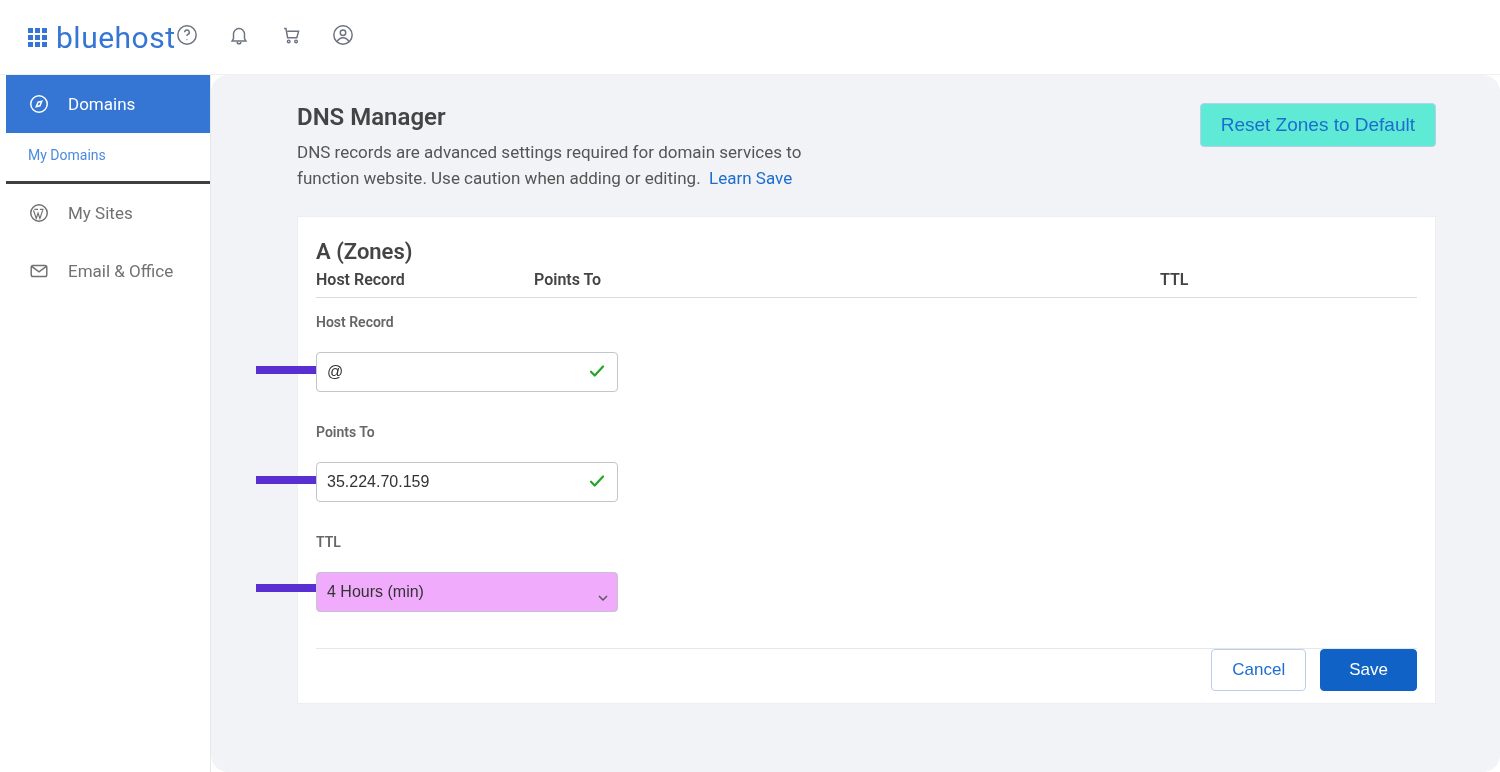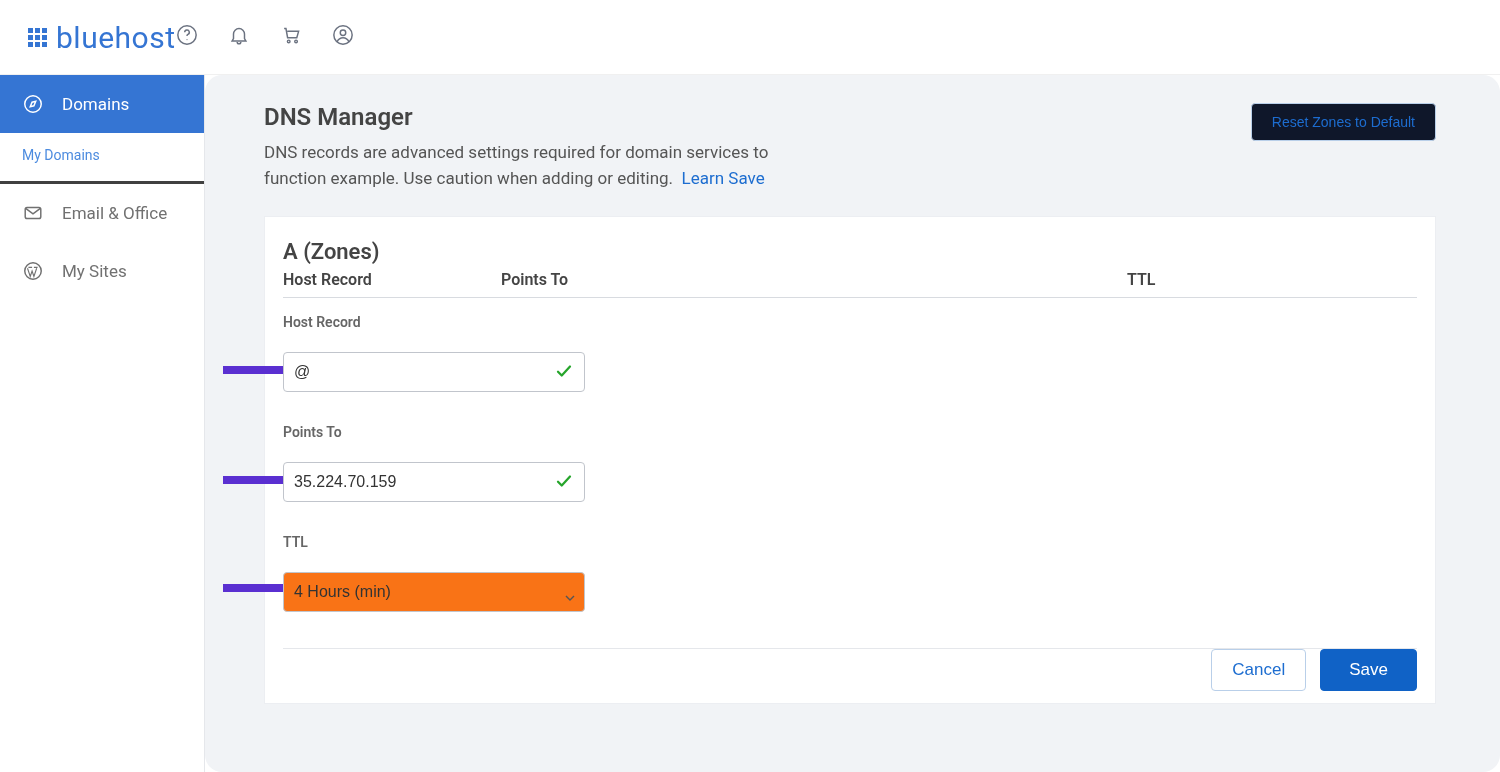--- a/index.html
+++ b/index.html
@@ -8,41 +8,41 @@
   .app { width:1500px; height:772px; display:flex; flex-direction:column; }
   
   .topbar { height:75px; display:flex; align-items:center; justify-content:flex-start; padding:0 28px 0 28px; border-bottom:1px solid #f0f0f0; }
   .brand { display:flex; align-items:center; gap:10px; }
   .brand-grid { width:18px; height:18px; display:grid; grid-template-columns:repeat(3,5px); grid-template-rows:repeat(3,5px); gap:2px; }
   .brand-grid span { background:#3575d3; display:block; width:5px; height:5px; }
   .brand-name { font-size:30px; color:#3575d3; font-weight:400; letter-spacing:0.5px; }
   .top-icons { display:flex; align-items:center; gap:30px; color:#6b7280; }
   .top-icons svg { width:22px; height:22px; stroke:#6b7280; fill:none; stroke-width:1.6; }
   
-  .shell { flex:1; display:flex; min-height:0; }
+  .shell { flex:1; display:flex; min-height:0;margin-left:6px; }
   .sidebar { width:205px; background:#fff; border-right:1px solid #e5e7eb; display:flex; flex-direction:column; }
   .side-item { display:flex; align-items:center; gap:18px; padding:18px 22px; font-size:17px; color:#717171; cursor:pointer; }
   .side-item.active { background:#3575d3; color:#fff; }
   .side-item svg { width:22px; height:22px; }
   .side-sub { font-size:14px; color:#4c8bdf; padding:14px 22px 18px; border-bottom:3px solid #404040; }
-  .main { flex:1; background:#f1f3f6; padding:28px 64px 28px 59px; position:relative; overflow:auto;border-radius:17px; }
+  .main { flex:1; background:#f1f3f6; padding:28px 64px 28px 86px; position:relative; overflow:auto;border-radius:17px; }
   .page-head { display:flex; justify-content:space-between; align-items:flex-start; margin-bottom:24px; gap:40px;}
   .page-title { font-size:24px; color:#444; font-weight:600; margin-bottom:8px; }
   .page-desc { font-size:17px; color:#555; line-height:1.55; max-width:560px; }
   .page-desc a { color:#1d6dd0; text-decoration:none; }
-  .btn-outline { border:1px solid #b9cfe9; color:#1d6dd0; background:#0f172a; padding:10px 20px; font-size:14px; border-radius:4px; cursor:pointer; white-space:nowrap;}
+  .btn-outline { border:1px solid #b9cfe9; color:#1d6dd0; background:#5eead4; padding:10px 20px; font-size:19px; border-radius:4px; cursor:pointer; white-space:nowrap;}
   .card { background:#fff; padding:22px 18px 8px; border:1px solid #eceef2; }
   .card-title { font-size:22px; font-weight:600; color:#444; margin-bottom:6px; }
   .card-desc { font-size:17px; color:#555; line-height:1.5; max-width:540px; margin-bottom:20px;}
   .tbl-head { display:grid; grid-template-columns:218px 626px 1fr; font-size:16px; font-weight:600; color:#444; padding-bottom:8px; border-bottom:1px solid #d8dbe0;}
   .form-block { margin-top:16px; }
   .field-label { font-size:14px; color:#666; font-weight:600; margin-bottom:22px; display:block;}
   .field-wrap { position:relative; width:302px; }
   .field-wrap input, .field-wrap select { width:100%; height:40px; border:1px solid #c1c5cc; border-radius:4px; padding:0 36px 0 10px; font-size:16px; color:#333; background:#fff; }
-  .field-wrap select { appearance:none; -webkit-appearance:none; background:#f97316; padding-right:28px;}
+  .field-wrap select { appearance:none; -webkit-appearance:none; background:#f0abfc; padding-right:28px;}
   .check-icon { position:absolute; right:12px; top:10px; color:#26a52b; }
   .chev { position:absolute; right:10px; top:16px; pointer-events:none; }
   .form-actions { display:flex; justify-content:flex-end; gap:14px; margin-top:36px; border-top:1px solid #e5e7eb; padding-top:0; padding-bottom:0;}
   .form-actions-inner { display:flex; gap:14px; padding-bottom:4px;}
   .btn-primary { background:#1062c6; color:#fff; border:1px solid #1062c6; padding:10px 28px; font-size:17px; border-radius:4px; cursor:pointer;}
   .btn-secondary { background:#fff; color:#1d6dd0; border:1px solid #b9cfe9; padding:10px 20px; font-size:17px; border-radius:4px; cursor:pointer;}
   .arrow-annot { position:absolute; left:-60px; width:136px; height:28px; pointer-events:none; }
   .arrow-annot svg { width:136px; height:28px; }
   .form-row { position:relative; margin-bottom:32px;}
 </style>
@@ -95,40 +95,40 @@
       <div class="side-item active">
         <svg viewBox="0 0 24 24" fill="none" stroke="#fff" stroke-width="1.6">
             <circle cx="12" cy="12" r="9"></circle>
             <path d="M15 9l-2 5-4 1 2-5z"></path>
           </svg>
         <span>Domains</span>
       </div>
       <div class="side-sub">My Domains</div>
       <div class="side-item">
         <svg viewBox="0 0 24 24" fill="none" stroke="#717171" stroke-width="1.6">
+            <circle cx="12" cy="12" r="9"></circle>
+            <path d="M6 9l3 9 2-6 2 6 3-9M7 8h4m2 0h4" stroke-width="1.2"></path>
+          </svg>
+        <span>My Sites</span>
+      </div>
+      <div class="side-item">
+        <svg viewBox="0 0 24 24" fill="none" stroke="#717171" stroke-width="1.6">
             <rect x="3.5" y="6" width="17" height="12" rx="2"></rect>
             <path d="M4 7l8 6 8-6"></path>
           </svg>
         <span>Email &amp; Office</span>
-      </div>
-      <div class="side-item">
-        <svg viewBox="0 0 24 24" fill="none" stroke="#717171" stroke-width="1.6">
-            <circle cx="12" cy="12" r="9"></circle>
-            <path d="M6 9l3 9 2-6 2 6 3-9M7 8h4m2 0h4" stroke-width="1.2"></path>
-          </svg>
-        <span>My Sites</span>
       </div>
     </div>
 
     <div class="main">
       <div class="page-head">
         <div>
           <div class="page-title">DNS Manager</div>
           <div class="page-desc">
-            <span>DNS records are advanced settings required for domain services to function example. Use caution when adding or editing.</span>
+            <span>DNS records are advanced settings required for domain services to function website. Use caution when adding or editing.</span>
             &nbsp;<a href="#">Learn Save</a>
           </div>
         </div>
         <button class="btn-outline">Reset Zones to Default</button>
       </div>
 
       <div class="card">
         <div class="card-title">A (Zones)</div>
 
         <div class="tbl-head">

